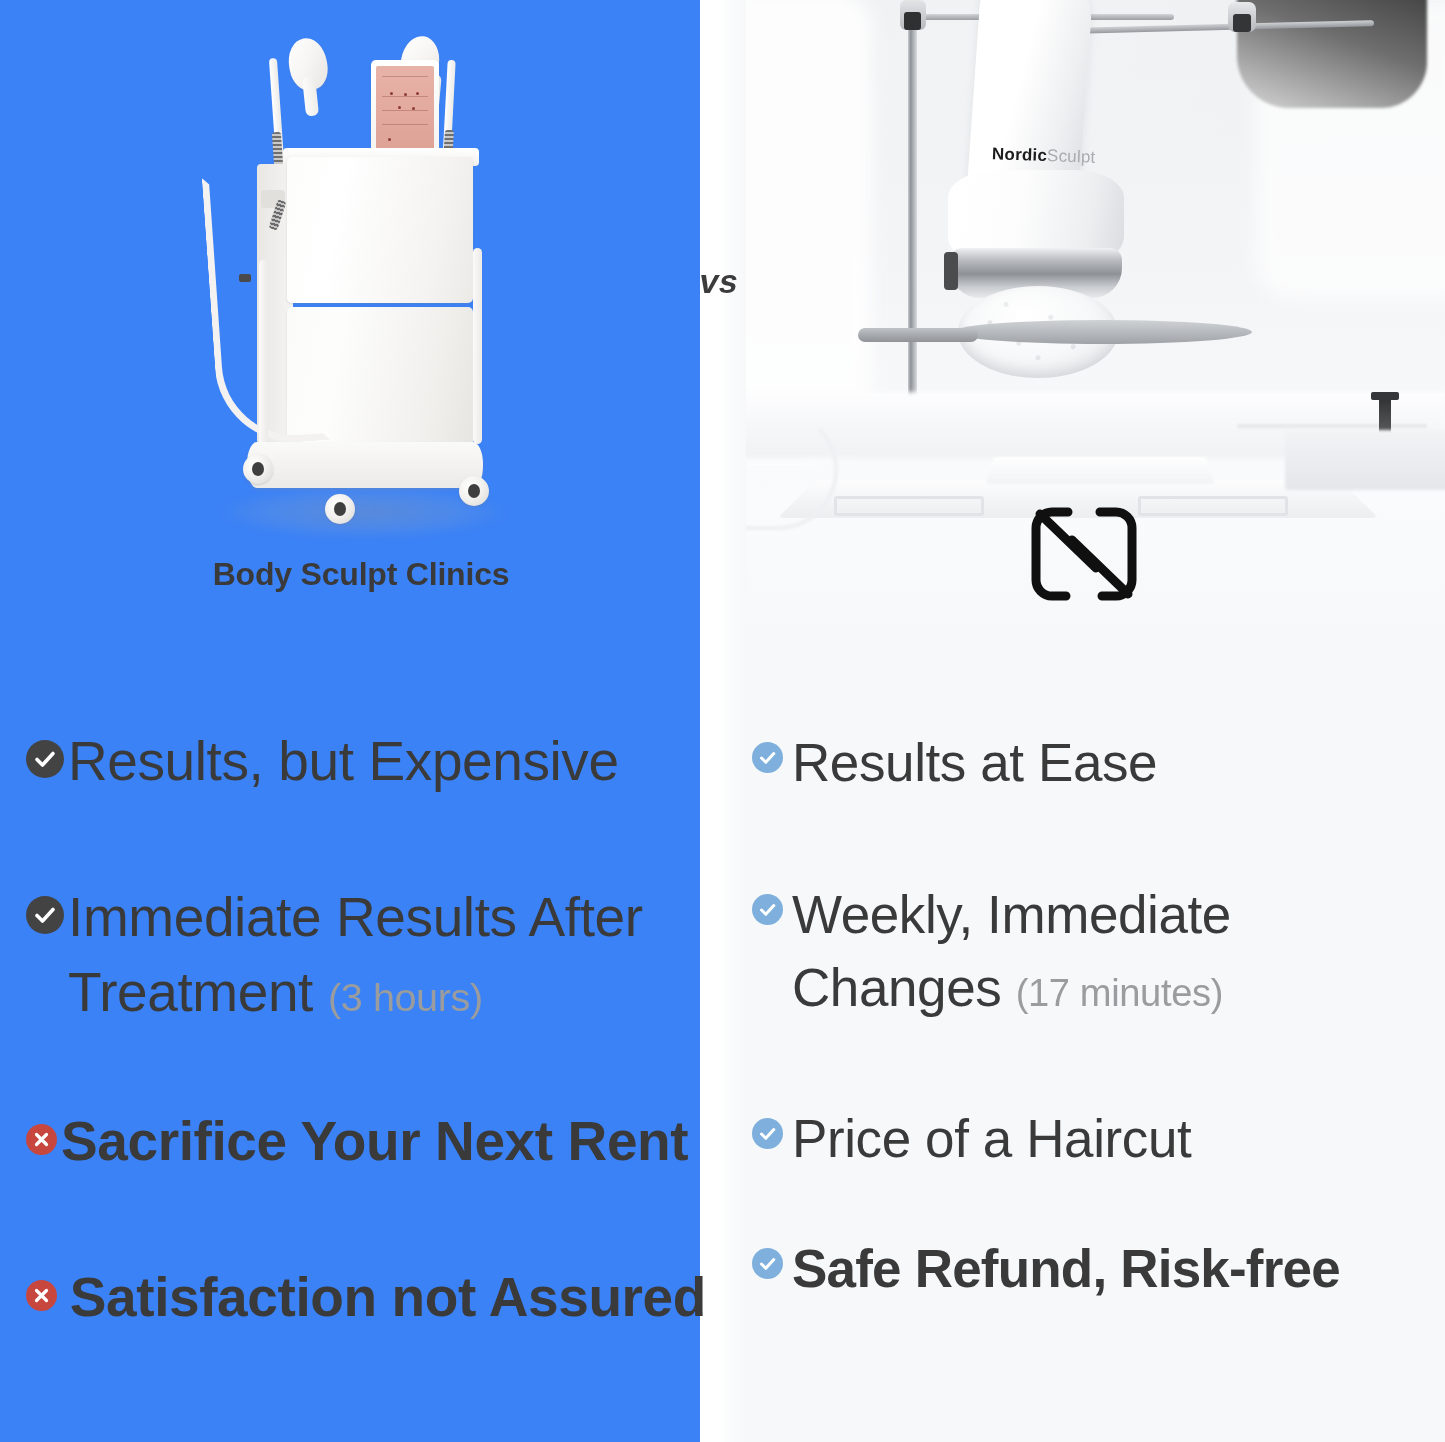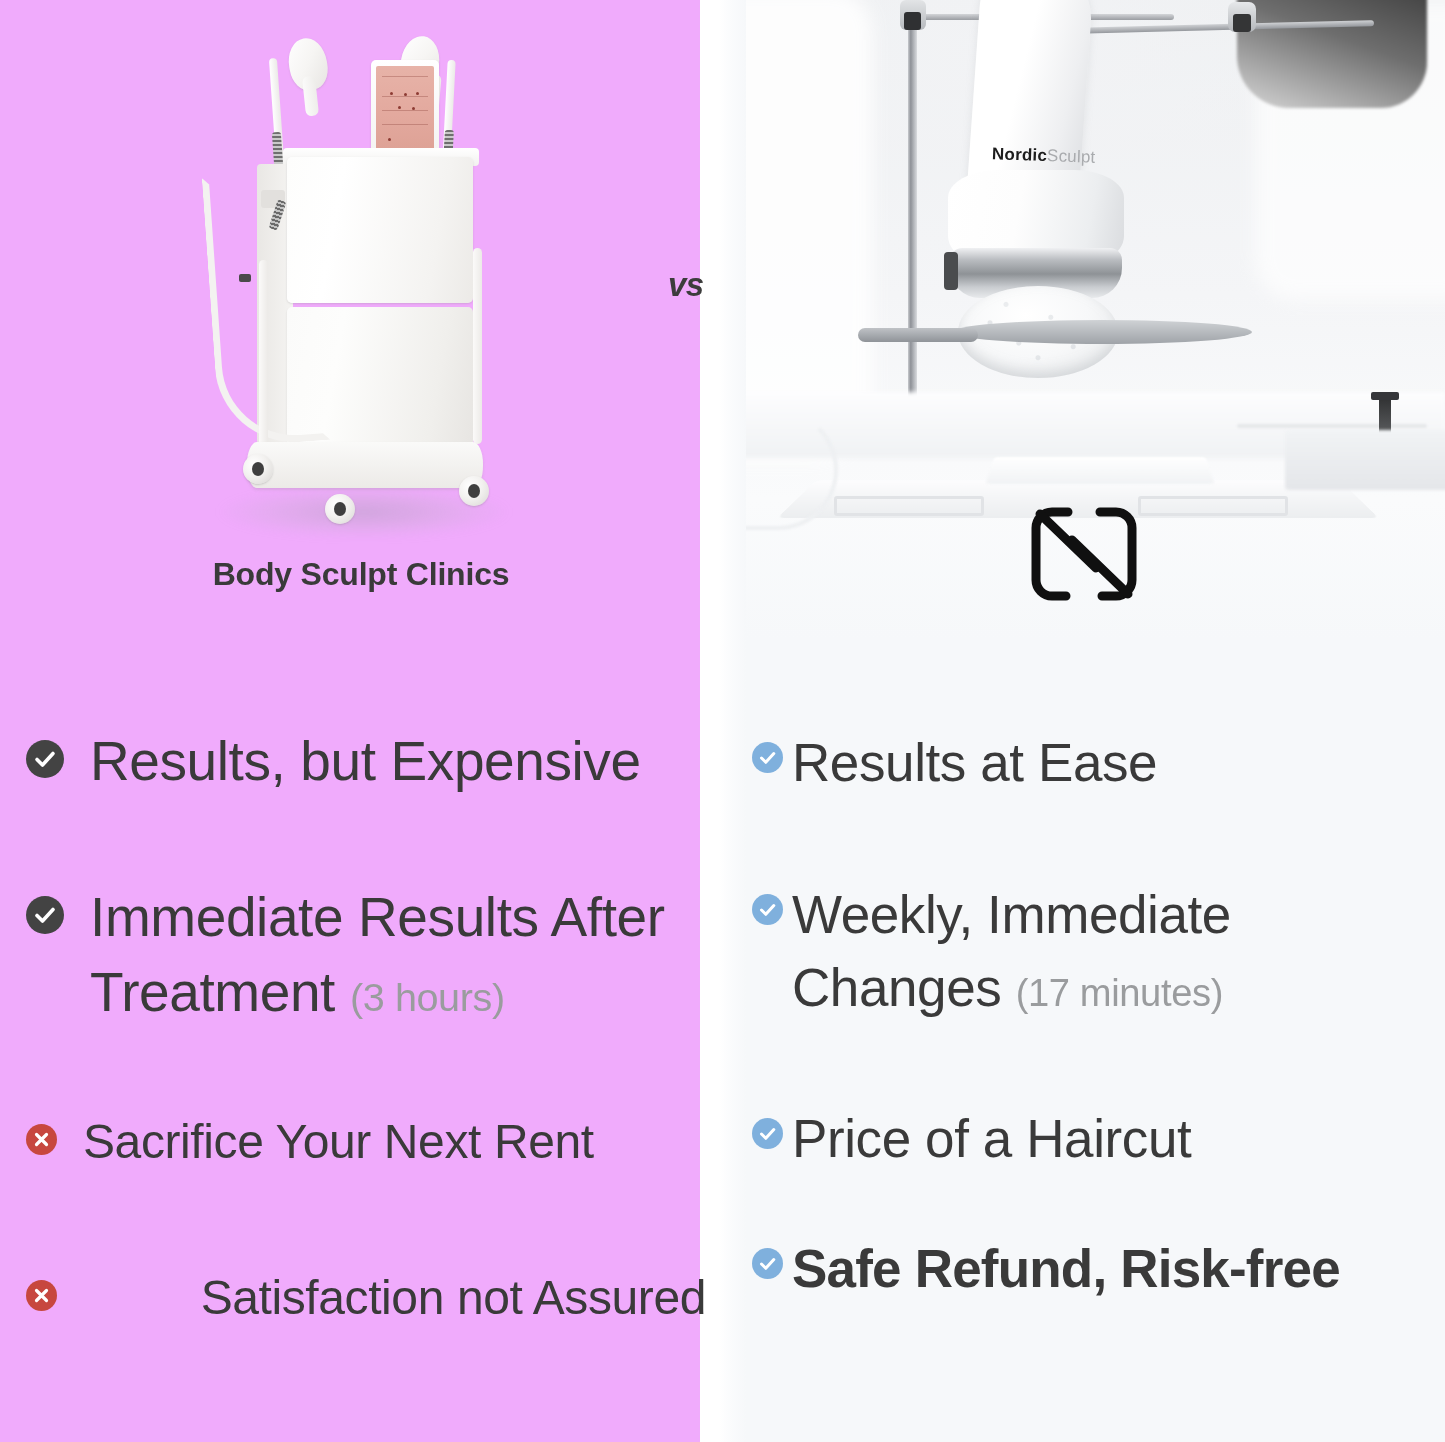--- a/index.html
+++ b/index.html
@@ -17,21 +17,21 @@
     display:flex;
   }
 
   
   .panel{
     position:relative;
     width:722px;
     height:1442px;
     overflow:hidden;
   }
-  .panel-left{ background:#f0abfc; }
+  .panel-left{ background:#3b82f6; }
   .panel-right{
     width:723px;
     background:#f6f8fa;
   }
   
   .seam{
     position:absolute;
     left:700px; top:0;
     width:46px; height:1442px;
     background:linear-gradient(to right,#ffffff 0%,#ffffff 42%,#fbfcfd 62%,#f6f8fa 100%);
@@ -404,27 +404,28 @@
     position:absolute; right:-10px; top:430px;
     width:170px; height:60px;
     background:linear-gradient(to bottom,#f1f3f5,#e4e6e9);
     border-radius:4px;
     filter:blur(1.4px);
   }
 
   
   .vs{
     position:absolute;
-    left:668px; top:266px;
+    left:699px; top:266px;
     z-index:9;
     font-size:33px;
     font-weight:bold;
     font-style:italic;
     color:#3c3c3c;
     letter-spacing:-.5px;
+    font-family:Liberation Mono, monospace;
   }
 
   
   .caption-left{
     position:absolute;
     left:0; top:556px;
     width:722px;
     text-align:center;
     font-size:32px;
     font-weight:bold;
@@ -471,24 +472,24 @@
 
   .ico-check-dark{ width:38px; height:38px; background:#434343; margin-top:16px; }
   .ico-x-red{ width:31px; height:31px; background:#c7473f; margin-top:20px; }
   .ico-check-blue{ width:31px; height:31px; background:#7fb0dd; margin-top:16px; }
 
   .txt{
     color:#3a3a3a;
     font-weight:300;
     letter-spacing:-.4px;
   }
-  .col-left .txt{ font-size:55px; line-height:75px; margin-left:26px; }
+  .col-left .txt{ font-size:55px; line-height:75px; margin-left:4px; }
   .col-right .txt{ font-size:53px; line-height:73px; margin-left:9px; }
 
-  .txt.small{ font-size:48px; }
+  .txt.small{ font-size:55px;font-weight:bold; }
   .txt.bold{ font-weight:bold; letter-spacing:-.8px; }
   .muted{ color:#9a9c9e; font-size:.72em; font-weight:300; }
 
   
   .row-l1{ top:64px; }
   .row-l2{ top:220px; }
   .row-l3{ top:444px; }
   .row-l4{ top:600px;justify-content:space-between; }
 
   .row-r1{ top:66px; }

